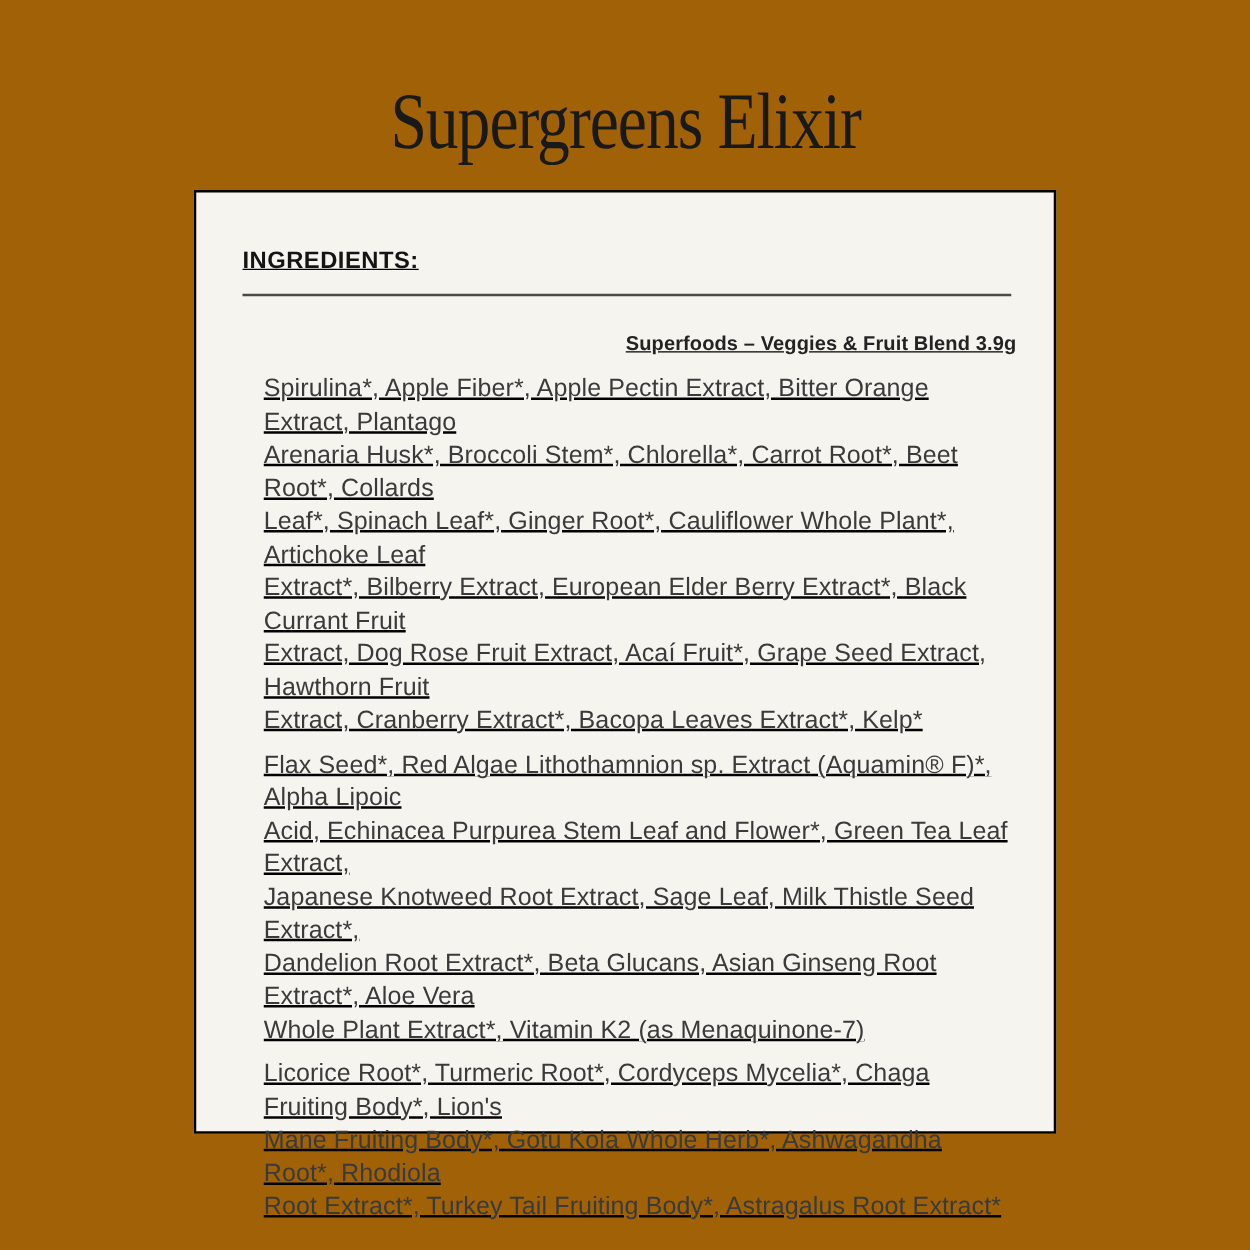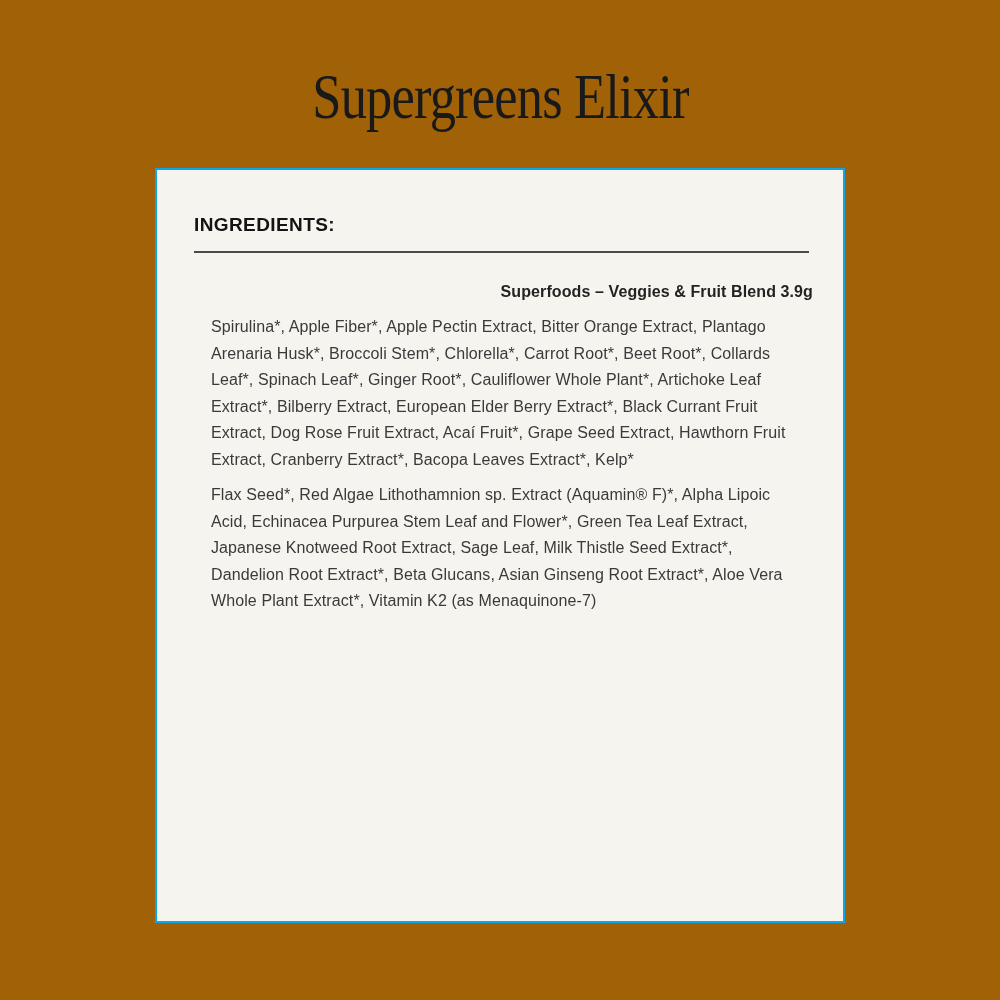--- a/index.html
+++ b/index.html
@@ -31,27 +31,28 @@
     font-size: 64px;
     letter-spacing: -1px;
     color: #191919;
     transform: scaleX(0.82);
     transform-origin: 50% 50%;
     white-space: nowrap;
   }
   .panel {
     position: absolute;
     left: 155px;
-    top: 168px;
+    top: 152px;
     width: 690px;
     height: 755px;
     box-sizing: border-box;
-    border: 2px solid #0ea5e9;
+    border: 2px solid #000000;
     background: #f6f4ef;
     padding: 44px 30px 0 37px;
+    text-decoration: underline;
   }
   .panel-heading {
     font-size: 19px;
     font-weight: 700;
     letter-spacing: 0.4px;
     color: #141414;
     line-height: 22px;
   }
   .heading-divider {
     width: 615px;
@@ -70,21 +71,21 @@
     color: #353535;
     letter-spacing: 0.1px;
     text-align: right;
   }
   .blend-title.bold {
     font-weight: 700;
     color: #232323;
   }
   .blend-ingredients {
     margin: 0 0 9px 0;
-    font-size: 16px;
+    font-size: 20px;
     line-height: 26.5px;
     color: #3a3a3a;
     letter-spacing: 0.1px;
     white-space: pre-line;
   }
 </style>
 </head>
 <body>
 
 <div class="page">
@@ -112,20 +113,23 @@
 
       <div class="section">
         <p class="blend-ingredients">Flax Seed*, Red Algae Lithothamnion sp. Extract (Aquamin® F)*, Alpha Lipoic
 Acid, Echinacea Purpurea Stem Leaf and Flower*, Green Tea Leaf Extract,
 Japanese Knotweed Root Extract, Sage Leaf, Milk Thistle Seed Extract*,
 Dandelion Root Extract*, Beta Glucans, Asian Ginseng Root Extract*, Aloe Vera
 Whole Plant Extract*, Vitamin K2 (as Menaquinone-7)</p>
       </div>
 
       <div class="section">
+        <p class="blend-ingredients">Licorice Root*, Turmeric Root*, Cordyceps Mycelia*, Chaga Fruiting Body*, Lion's
+Mane Fruiting Body*, Gotu Kola Whole Herb*, Ashwagandha Root*, Rhodiola
+Root Extract*, Turkey Tail Fruiting Body*, Astragalus Root Extract*</p>
       </div>
 
       <div class="section">
       </div>
 
     </div>
   </div>
 
 </div>
 

